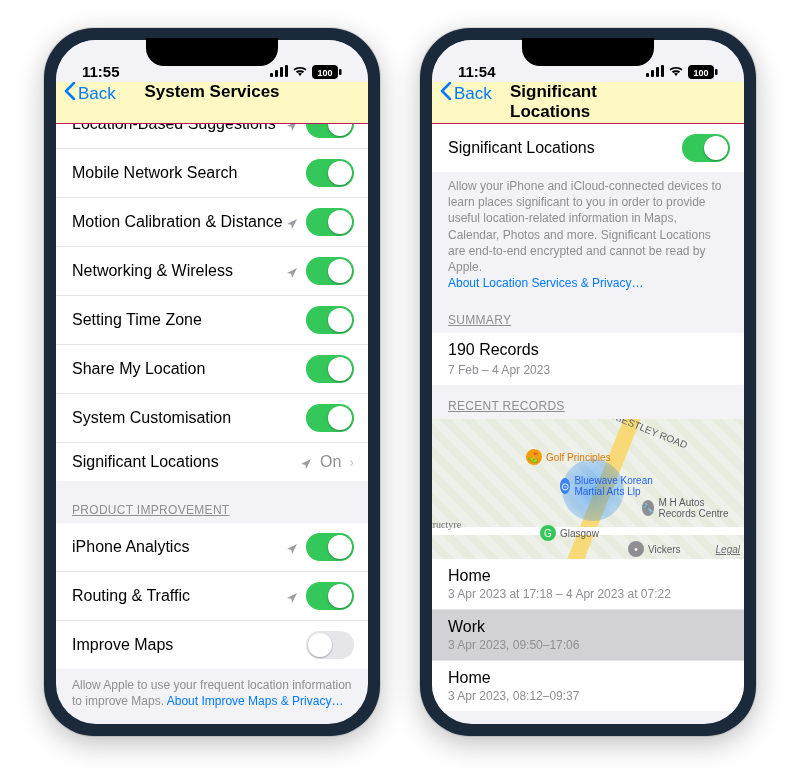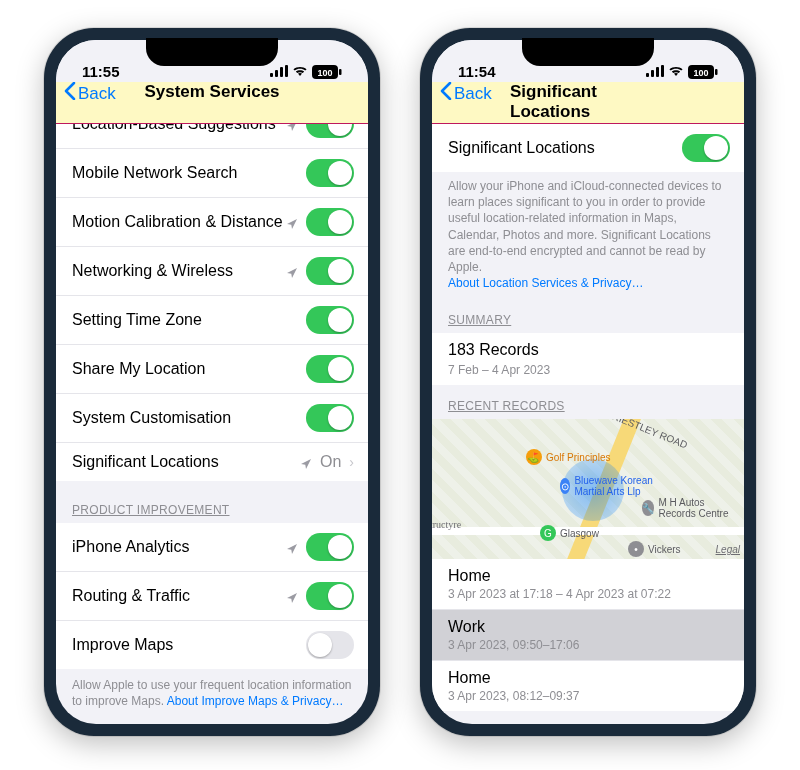--- a/index.html
+++ b/index.html
@@ -331,21 +331,21 @@
             <span class="knob"></span>
           </span>
       </div>
       <div class="footer-text" style="padding-top:6px;">
         <span>Allow your iPhone and iCloud-connected devices to learn places significant to you in order to provide useful location-related information in Maps, Calendar, Photos and more. Significant Locations are end-to-end encrypted and cannot be read by Apple.</span><br>
         <span class="link">About Location Services &amp; Privacy…</span>
       </div>
 
       <div class="group-header">SUMMARY</div>
       <div class="cell twoline summary">
-        <span class="t title">183 Records</span>
+        <span class="t title">190 Records</span>
         <span class="s sub">7 Feb – 4 Apr 2023</span>
       </div>
 
       <div class="group-header">RECENT RECORDS</div>
 
       <div class="map">
         <div class="road" style="left:160px; top:-20px; width:16px; height:200px; transform:rotate(22deg);"></div>
         <div class="road" style="left:-20px; top:108px; width:400px; height:8px; background:#fff;"></div>
         <div class="bluecircle" style="left:130px; top:40px;"></div>
         <div class="poi" style="right:54px; top:6px; transform:rotate(22deg);">

